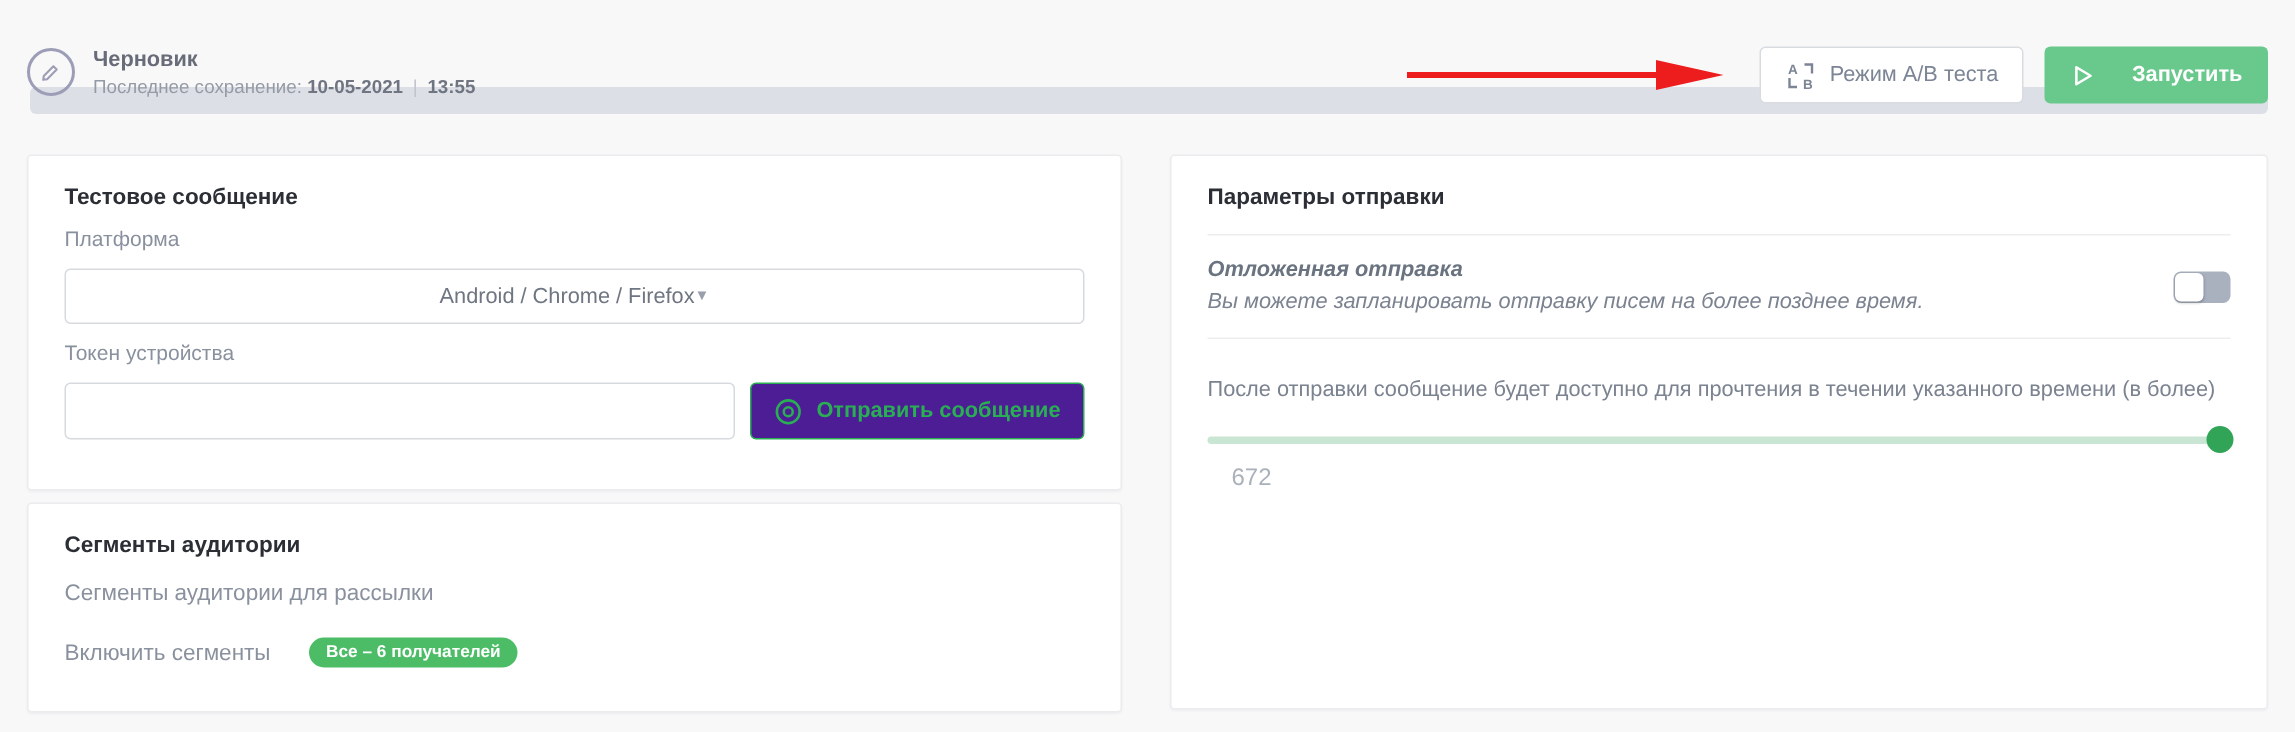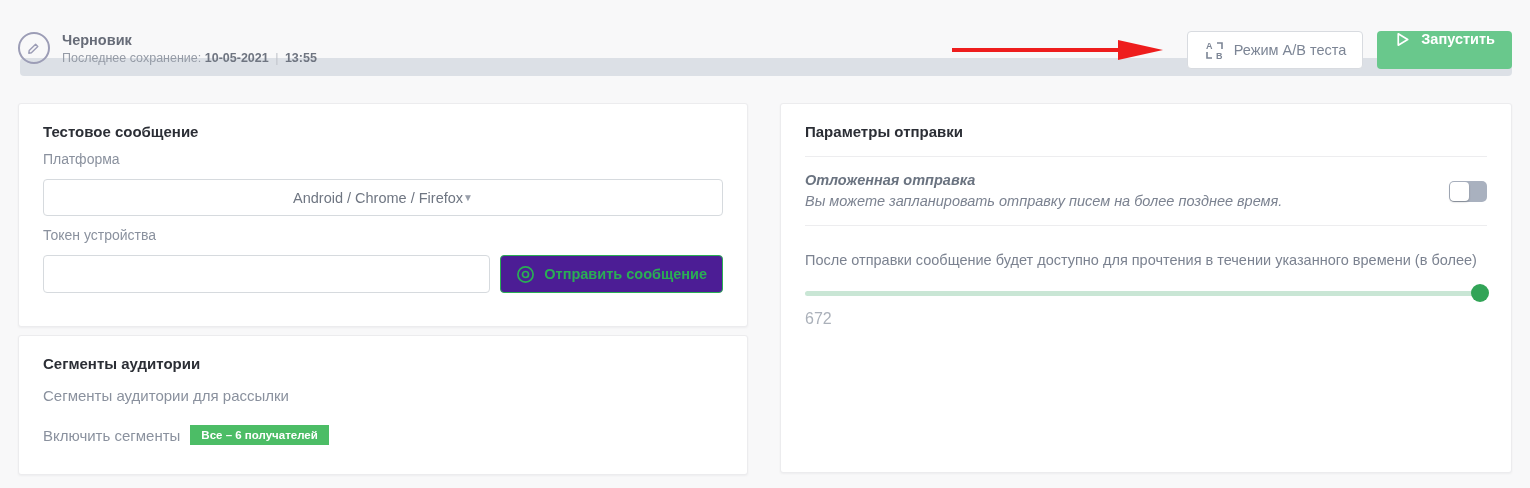--- a/index.html
+++ b/index.html
@@ -43,21 +43,21 @@
     padding: 0 16px;
     font-size: 14.5px;
     color: #7c8595;
     cursor: pointer;
   }
   .launch-btn {
     height: 38px;
     background: #69c88c;
     border: none;
     border-radius: 4px;
-    display: flex; gap: 10px;
+    display: flex; align-items: center; gap: 24px;
     padding: 0 17px;
     font-size: 14.5px;
     font-weight: bold;
     color: #ffffff;
     cursor: pointer;
   }
 
   
   .progress-wrap { padding: 0 18px 0 20px; margin-top: 2px; }
   .progress-bar {
@@ -133,22 +133,23 @@
 
   .seg-sub { font-size: 15px; color: #8a919e; margin-top: 15px; }
   .seg-row { display: flex; align-items: center; gap: 10px; margin-top: 21px; }
   .seg-label { font-size: 15px; color: #8a919e; }
   .badge {
     background: #4cbd66;
     color: #ffffff;
     font-size: 11.5px;
     font-weight: bold;
     padding: 4px 11px;
-    border-radius: 0;
+    border-radius: 10px;
     white-space: nowrap;
+    margin-left: 16px;
   }
 
   
   .divider { height: 1px; background: #ededef; margin: 16px 0 0 0; }
 
   .delayed-row { display: flex; justify-content: space-between; align-items: center; margin-top: 15px; font-style: italic; }
   .delayed-title { font-size: 14.5px; font-weight: bold; color: #6a7380; }
   .delayed-desc { font-size: 14.5px; color: #7b8290; margin-top: 5px; }
 
   .toggle {
@@ -177,21 +178,21 @@
     background: #c9e6d5;
     border-radius: 3px;
   }
   .slider-knob {
     position: absolute;
     right: -2px; top: 0;
     width: 18px; height: 18px;
     background: #32a457;
     border-radius: 50%;
   }
-  .ttl-value { font-size: 16px; color: #abb1ba; margin-top: 8px; }
+  .ttl-value { font-size: 16px; color: #abb1ba; margin-top: 8px; margin-left: 16px; }
 </style>
 </head>
 <body>
 
 <div class="header">
   <div class="header-left">
     <div class="pencil-circle">
       <svg width="16" height="16" viewBox="0 0 16 16" fill="none">
         <path d="M3.2 10.6 L9.6 4.2 L11.8 6.4 L5.4 12.8 L2.8 13.2 Z" stroke="#9c9db6" stroke-width="1.4" stroke-linejoin="round"></path>
       </svg>

